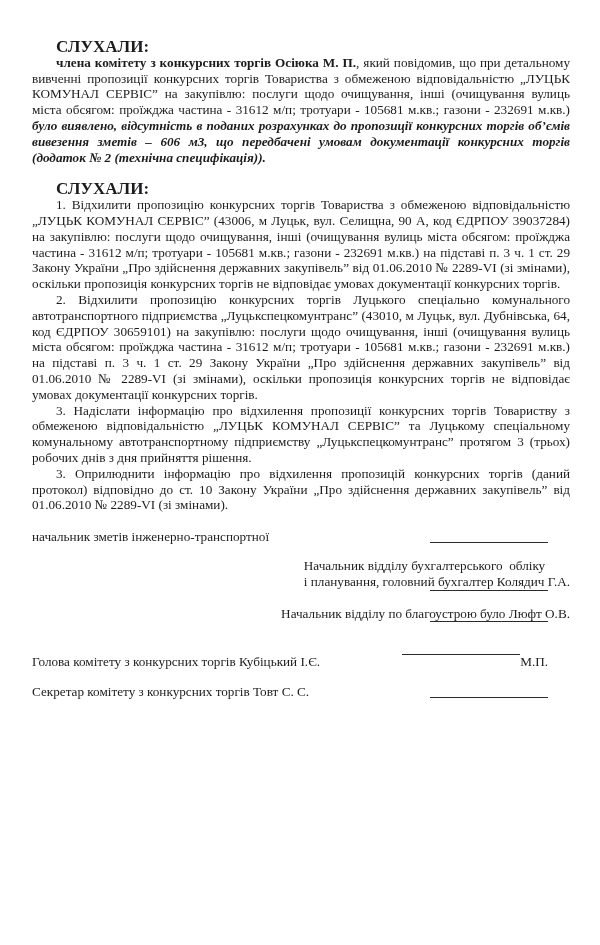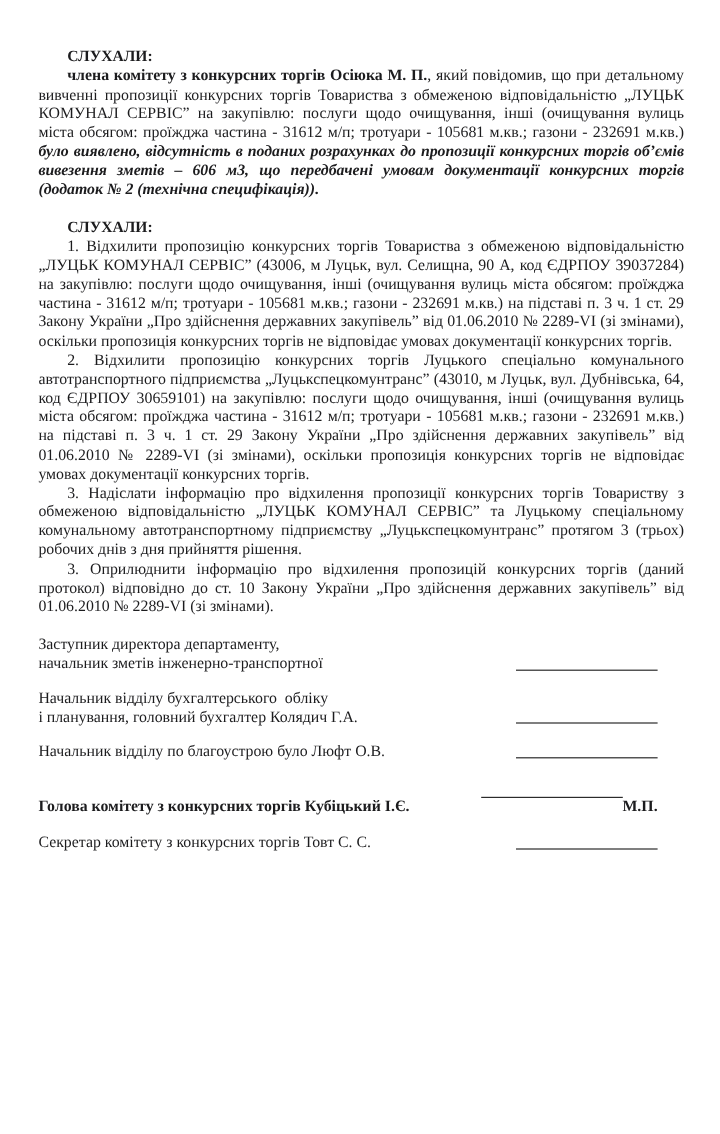--- a/index.html
+++ b/index.html
@@ -24,29 +24,29 @@
     margin: 0;
     font-size: 13.2px;
     line-height: 15.8px;
     text-align: justify;
   }
   .bold { font-weight: bold; }
   .bold-italic { font-weight: bold; font-style: italic; }
   .indent { text-indent: 24px; }
   .heading {
     margin: 0;
-    font-size: 13px;
+    font-size: 17px;
     line-height: 15.8px;
     font-weight: bold;
     text-indent: 24px;
   }
   .mt-14 { margin-top: 14px; }
   .mt-16 { margin-top: 16px; }
-  .mt-13 { margin-top: 13px; }
-  .mt-30 { margin-top: 30px; font-weight: bold; }
+  .mt-13 { margin-top: 13px; flex-direction: column; }
+  .mt-30 { margin-top: 30px; }
   .sig-block { margin-top: 16px; }
   .sig-row {
     display: flex;
     justify-content: space-between;
     align-items: flex-end;
   }
   .sig-label {
     font-size: 13.2px;
     line-height: 15.8px;
     text-align: left;
@@ -87,21 +87,20 @@
   <p class="para indent">2. Відхилити пропозицію конкурсних торгів Луцького спеціально комунального автотранспортного підприємства „Луцькспецкомунтранс” (43010, м Луцьк, вул. Дубнівська, 64, код ЄДРПОУ 30659101) на закупівлю: послуги щодо очищування, інші (очищування вулиць міста обсягом: проїжджа частина - 31612 м/п; тротуари - 105681 м.кв.; газони - 232691 м.кв.) на підставі п. 3 ч. 1 ст. 29 Закону України „Про здійснення державних закупівель” від 01.06.2010 № 2289-VI (зі змінами), оскільки пропозиція конкурсних торгів не відповідає умовах документації конкурсних торгів.</p>
 
   <p class="para indent">3. Надіслати інформацію про відхилення пропозиції конкурсних торгів Товариству з обмеженою відповідальністю „ЛУЦЬК КОМУНАЛ СЕРВІС” та Луцькому спеціальному комунальному автотранспортному підприємству „Луцькспецкомунтранс” протягом 3 (трьох) робочих днів з дня прийняття рішення.</p>
 
   <p class="para indent">3. Оприлюднити інформацію про відхилення пропозицій конкурсних торгів (даний протокол) відповідно до ст. 10 Закону України „Про здійснення державних закупівель” від 01.06.2010 № 2289-VI (зі змінами).</p>
 
   <div class="sig-block">
 
     <div class="sig-row">
       <div class="sig-label">
-        <div>Заступник директора департаменту,</div>
         <div>начальник зметів інженерно-транспортної</div>
       </div>
       <div class="sig-right">
         <span class="sig-line"></span>
       </div>
     </div>
 
     <div class="sig-row mt-13">
       <div class="sig-label">
         <div>Начальник відділу бухгалтерського  обліку</div>

